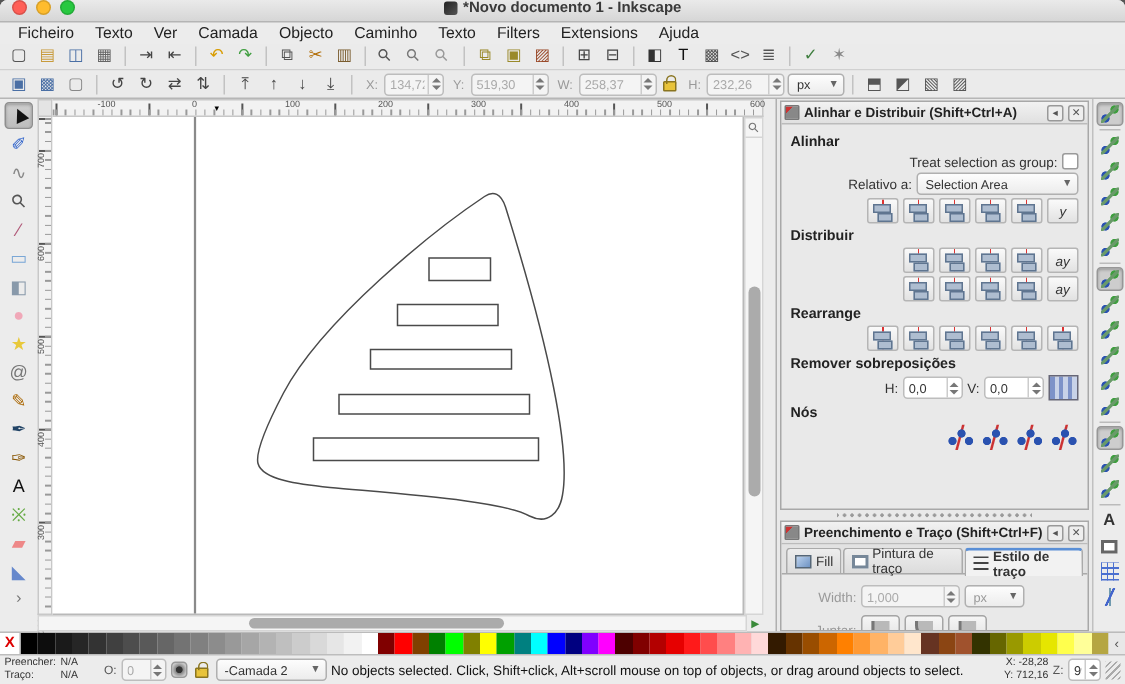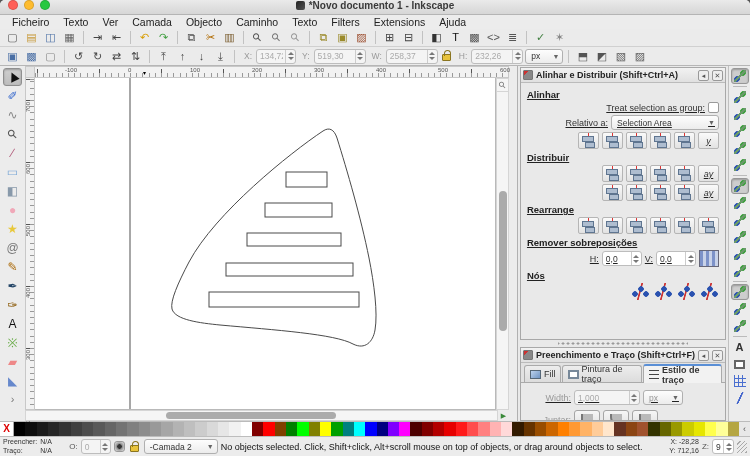--- a/index.html
+++ b/index.html
@@ -72,36 +72,36 @@
 
   
   .right-panels{flex:0 0 188px;display:flex;flex-direction:column;background:#e9e9e9;border-left:1px solid #b0b0b0;min-height:0;}
   .panel{border:1px solid #a8a8a8;background:#e9e9e9;margin:1px 2px 0 2px;display:flex;flex-direction:column;overflow:hidden;}
   .panel1{flex:0 0 273px;}
   .panel2{flex:1;}
   .phead{height:15px;flex:0 0 15px;display:flex;align-items:center;background:linear-gradient(#f2f2f2,#e0e0e0);border-bottom:1px solid #bbb;padding:0 2px;gap:3px;}
   .phead .picon{width:10px;height:10px;background:linear-gradient(135deg,#c33 30%,#888 30%);border:1px solid #777;border-radius:1px;flex:0 0 10px;}
   .phead .ptitle{flex:1;font-size:9px;font-weight:bold;color:#222;white-space:nowrap;overflow:hidden;}
   .phbtn{width:11px;height:11px;border:1px solid #999;border-radius:2px;background:#eee;font-size:7px;line-height:9px;text-align:center;color:#555;flex:0 0 11px;}
-  .pbody{flex:1;padding:3px 6px 0 6px;overflow:hidden;text-decoration:underline;}
+  .pbody{flex:1;padding:3px 6px 0 6px;overflow:hidden;}
   .seclabel{font-size:9.5px;font-weight:bold;color:#222;margin:3px 0 2px 0;}
   .prow{display:flex;align-items:center;justify-content:flex-end;gap:3px;margin:2px 0;}
   .plabel{font-size:9px;color:#333;}
   .alico{width:21px;height:17px;border:1px solid #b5b5b5;border-radius:2px;flex:0 0 21px;
     background-image:linear-gradient(90deg,transparent 9px,#d33 9px,#d33 10px,transparent 10px),linear-gradient(#fafafa,#e2e2e2);position:relative;}
   .alico::before{content:"";position:absolute;left:3px;top:3px;width:10px;height:4px;background:#aebdd0;border:1px solid #5f7590;}
   .alico::after{content:"";position:absolute;left:6px;top:9px;width:8px;height:4px;background:#aebdd0;border:1px solid #5f7590;}
   .alico.txt{display:flex;align-items:center;justify-content:center;font-size:9px;font-style:italic;color:#333;background-image:linear-gradient(#fafafa,#e2e2e2);}
   .alico.txt::before,.alico.txt::after{display:none;}
   .nico{width:20px;height:17px;border-radius:2px;flex:0 0 20px;position:relative;
     background-image:radial-gradient(circle at 5px 11px,#2a52b0 2.5px,transparent 3px),radial-gradient(circle at 11px 6px,#2a52b0 2.5px,transparent 3px),radial-gradient(circle at 16px 11px,#2a52b0 2.5px,transparent 3px),linear-gradient(105deg,transparent 45%,#c33 48%,#c33 52%,transparent 55%);}
   .ovicon{width:20px;height:17px;flex:0 0 20px;background:repeating-linear-gradient(90deg,#7d92c8 0 3px,#c8d2e8 3px 6px);border:1px solid #667;}
   .ckbox{width:11px;height:11px;border:1px solid #9a9a9a;border-radius:2px;background:#fff;}
 
-  .tabs{display:flex;align-items:center;height:20px;flex:0 0 20px;padding:2px 3px 0 3px;gap:1px;border-bottom:1px solid #aaa;background:#e2e2e2;}
+  .tabs{display:flex;align-items:flex-start;height:20px;flex:0 0 20px;padding:2px 3px 0 3px;gap:1px;border-bottom:1px solid #aaa;background:#e2e2e2;}
   .tab{display:flex;align-items:center;gap:3px;font-size:9px;color:#333;background:linear-gradient(#ededed,#dcdcdc);border:1px solid #aaa;border-bottom:none;border-radius:3px 3px 0 0;padding:2px 5px;height:17px;}
   .tab.active{background:#f2f2f2;border-top:2px solid #5a8fd6;height:19px;font-weight:bold;}
   .tabico{width:11px;height:9px;display:inline-block;}
   .ti-fill{background:linear-gradient(135deg,#bcd2ee,#6f94c4);border:1px solid #567;}
   .ti-stroke{background:#fff;border:2px solid #789;}
   .ti-style{background:repeating-linear-gradient(0deg,#444 0 1.5px,transparent 1.5px 4px);}
   .joinbtn{width:26px;height:20px;border:1px solid #a5a5a5;border-radius:3px;background:linear-gradient(#f6f6f6,#dedede);display:inline-flex;align-items:center;justify-content:center;}
   .joinshape{width:12px;height:12px;background:#b9b9b9;border-left:2px solid #777;border-bottom:2px solid #777;}
   .joinshape.round{border-bottom-left-radius:9px;}
   .joinshape.bevel{clip-path:polygon(0 0,100% 0,100% 100%,35% 100%,0 65%);}

